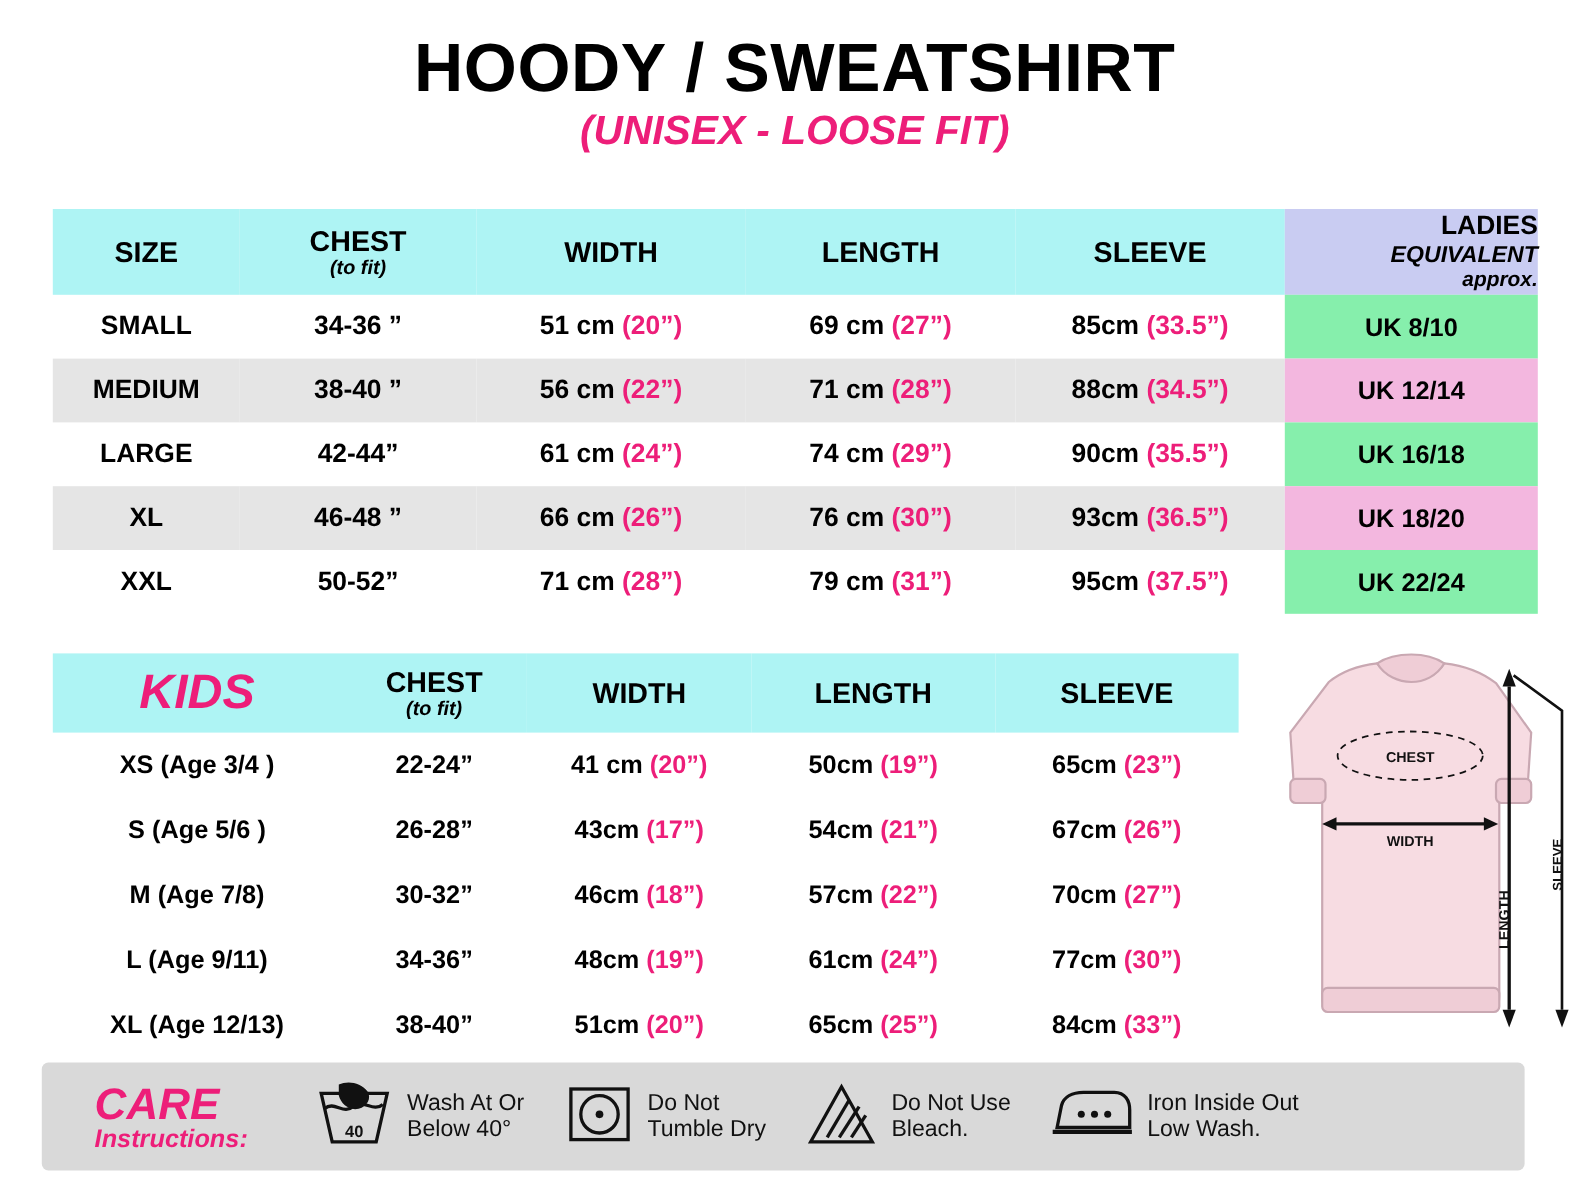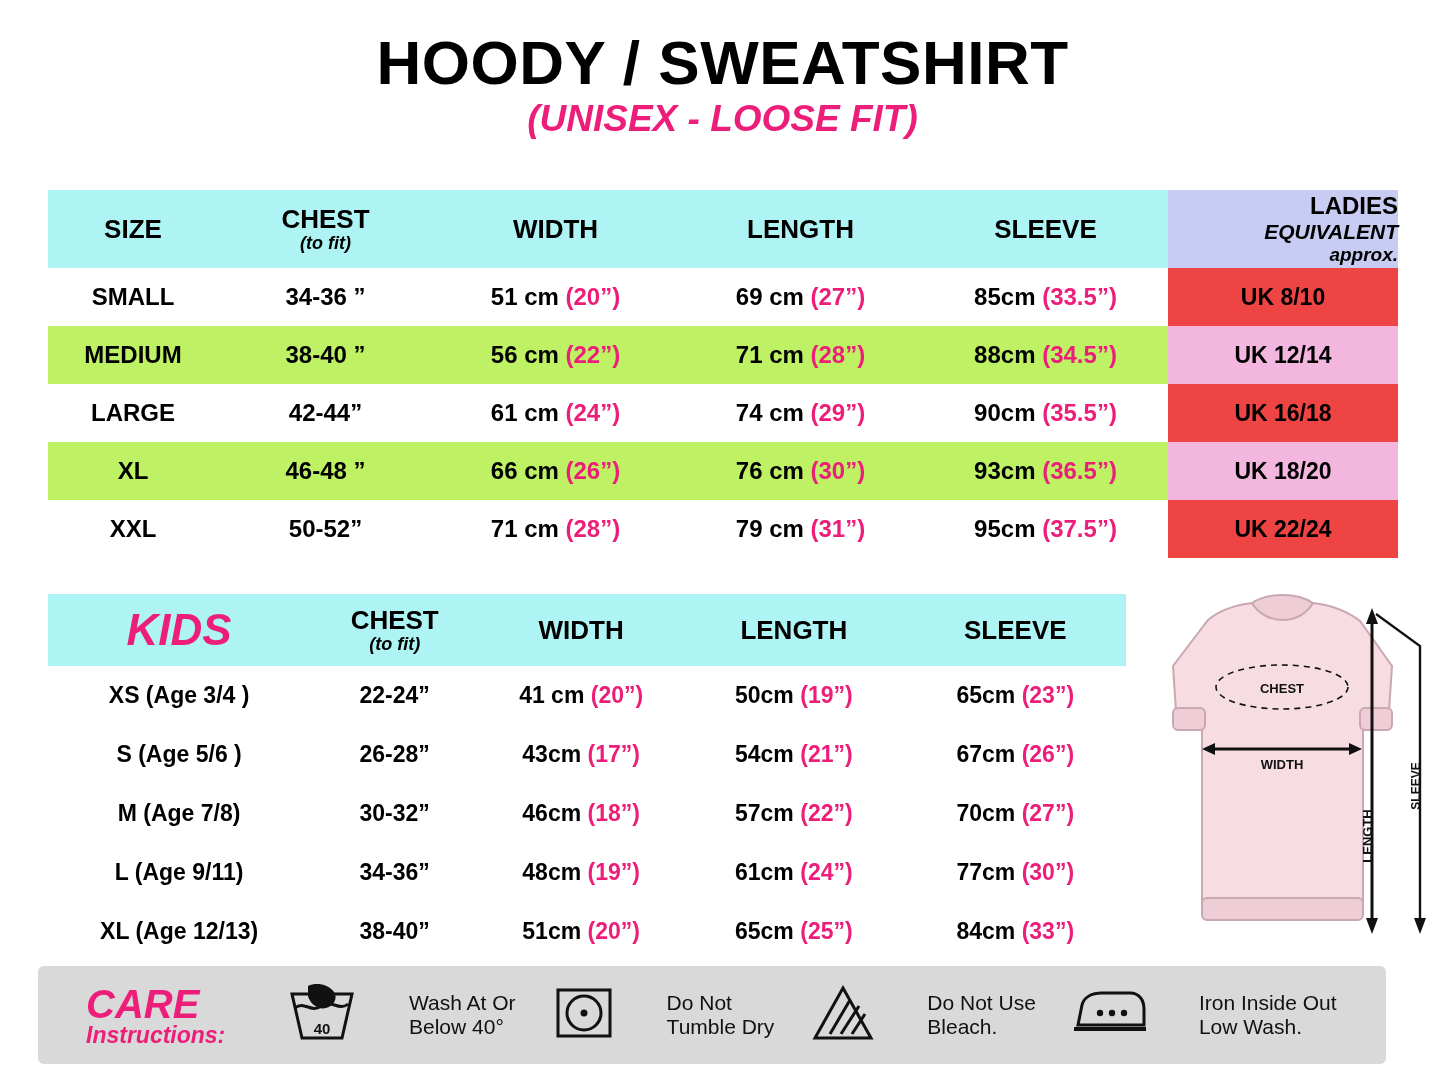--- a/index.html
+++ b/index.html
@@ -77,30 +77,30 @@
     text-align: right;
     vertical-align: middle;
     font-size: 24px;
     font-weight: bold;
     line-height: 1.12;
   }
   .ladies-hdr .l2 { display: block; font-size: 21px; font-style: italic; }
   .ladies-hdr .l3 { display: block; font-size: 19px; font-style: italic; font-weight: bold; }
 
   .data-row { height: 58px; }
-  .data-row.alt td { background: #bef264; }
+  .data-row.alt td { background: #e5e5e5; }
   .data-row td {
     text-align: center;
     vertical-align: middle;
     font-size: 24px;
     font-weight: bold;
     color: #000;
   }
   .data-row td.ladies {
-    background: #ef4444;
+    background: #86efac;
     font-size: 23px;
   }
   .data-row.alt td.ladies { background: #F3B7DF; }
   .inch { color: #ED1E79; }
 
   
   .kids-wrap {
     position: absolute;
     left: 48px;
     top: 594px;
@@ -192,21 +192,21 @@
     display: flex;
     align-items: center;
     gap: 12px;
     margin-right: 36px;
   }
   .care-label {
     font-size: 21px;
     color: #111;
     line-height: 1.15;
   }
-  .care-label span { display: block; margin-left: 39px; }
+  .care-label span { display: block; }
 </style>
 </head>
 <body>
 
 <div class="page">
 
   <div class="header">
     <div class="title">HOODY / SWEATSHIRT</div>
     <div class="subtitle">(UNISEX - LOOSE FIT)</div>
   </div>

